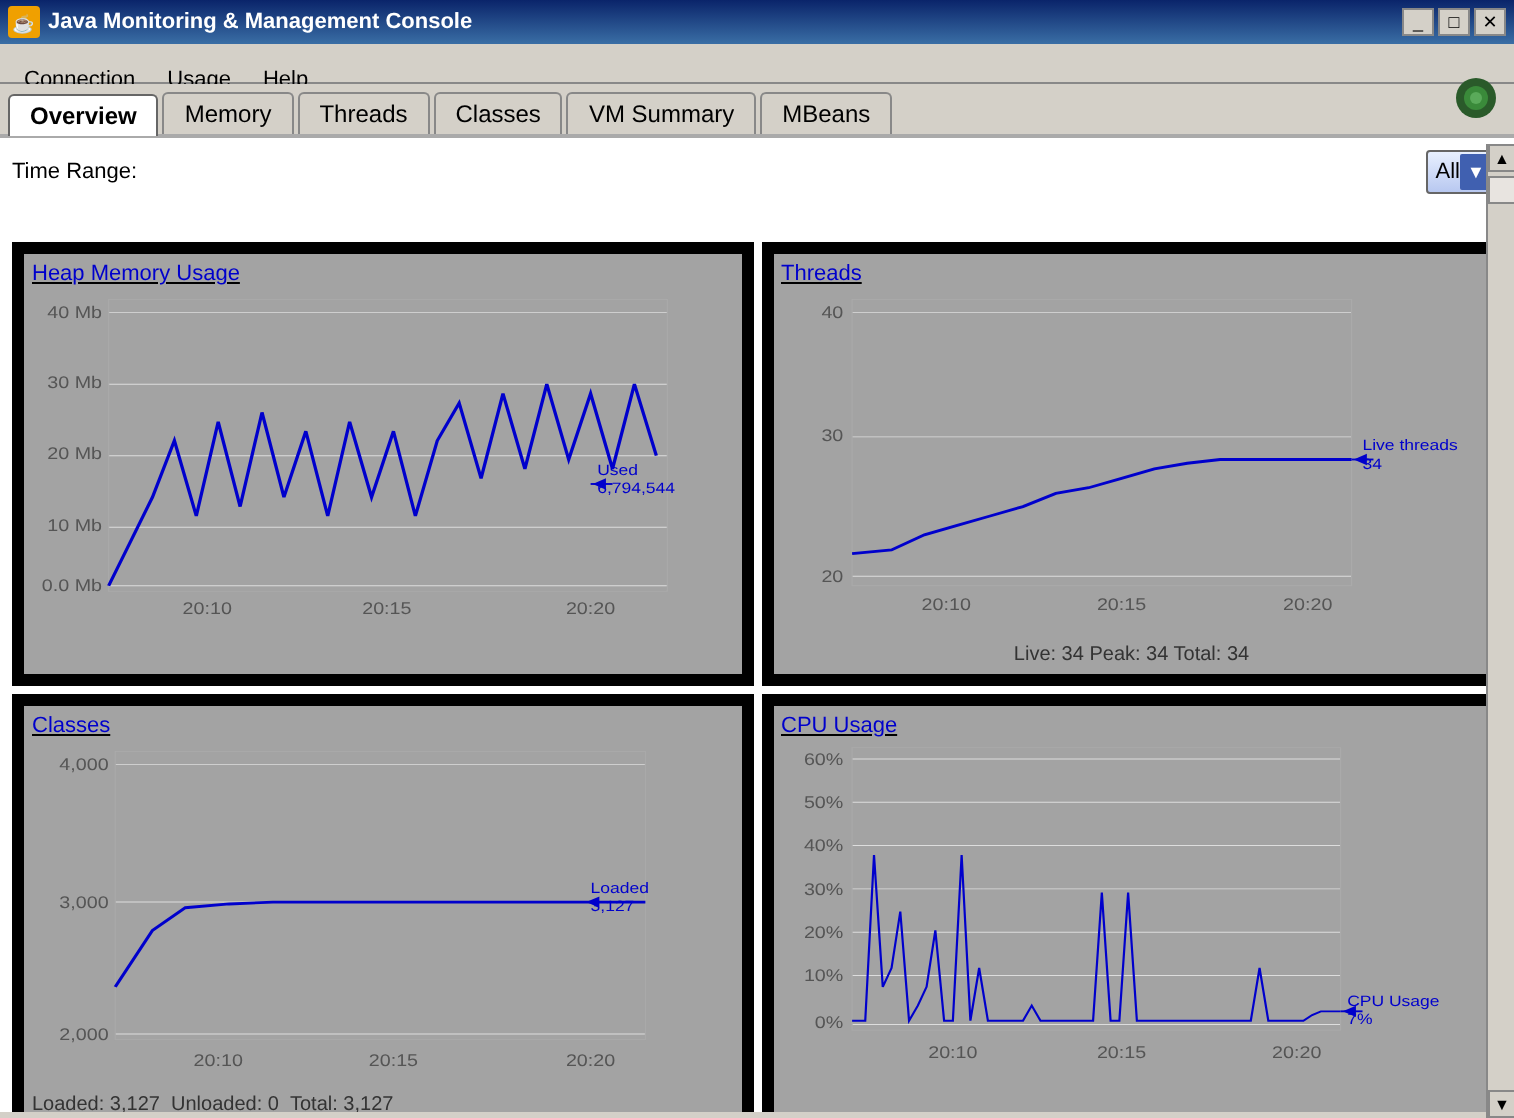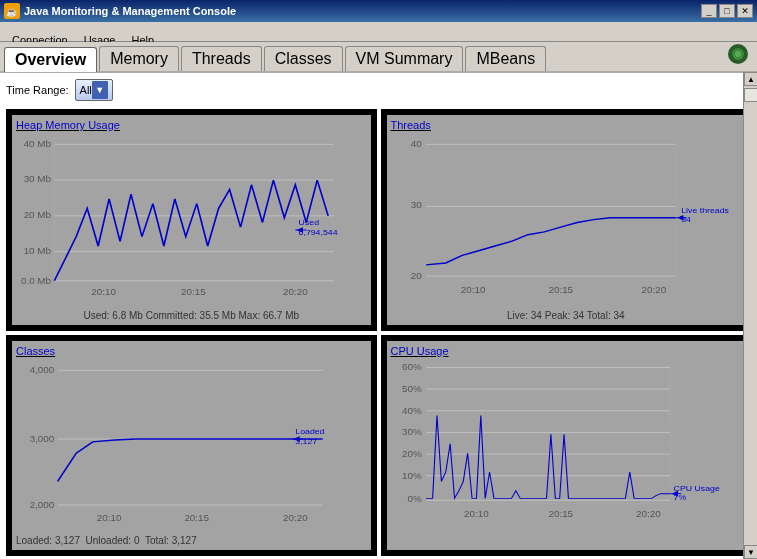--- a/index.html
+++ b/index.html
@@ -79,21 +79,21 @@
       align-items: flex-end;
       padding: 4px 4px 0 4px;
       border-bottom: 2px solid #aaa;
       position: relative;
     }
     .tab {
       padding: 3px 10px;
       border: 1px solid #888;
       border-bottom: none;
       background: #d4d0c8;
-      font-size: 16px;
+      font-size: 12px;
       cursor: pointer;
       margin-right: 2px;
       border-radius: 3px 3px 0 0;
     }
     .tab.active {
       background: #ffffff;
       border-color: #666;
       font-weight: bold;
       position: relative;
       bottom: -1px;
@@ -106,23 +106,23 @@
     }
     .content-area {
       background: #ffffff;
       flex: 1;
       padding: 6px;
       height: calc(559px - 22px - 20px - 30px);
       overflow: hidden;
     }
     .toolbar-row {
       display: flex;
-      justify-content: flex-start;
-      align-items: center;
-      margin-bottom: 8px;
+      justify-content: space-between;
+      align-items: center;
+      margin-bottom: 24px;
       gap: 6px;
     }
     .toolbar-label {
       font-size: 11px;
     }
     .time-select {
       background: linear-gradient(to bottom, #e8f0ff, #b8c8f0);
       border: 1px solid #666;
       border-radius: 2px;
       padding: 1px 4px;
@@ -254,21 +254,20 @@
         <text x="258" y="98" font-size="8" fill="#0000cc">Used</text>
         <text x="258" y="108" font-size="8" fill="#0000cc">6,794,544</text>
         <line x1="255" y1="103" x2="265" y2="103" stroke="#0000cc" stroke-width="1"></line>
 
         <polygon points="256,103 262,100 262,106" fill="#0000cc"></polygon>
 
         <text x="80" y="172" font-size="9" fill="#555" text-anchor="middle">20:10</text>
         <text x="162" y="172" font-size="9" fill="#555" text-anchor="middle">20:15</text>
         <text x="255" y="172" font-size="9" fill="#555" text-anchor="middle">20:20</text>
       </svg>
-      <div class="chart-footer">Used: 6.8 Mb   Committed: 35.5 Mb   Max: 66.7 Mb</div>
     </div>
 
     <div class="chart-panel">
       <div class="chart-title">Threads</div>
       <svg class="chart-canvas" viewBox="0 0 320 180" preserveAspectRatio="none">
 
         <text x="28" y="15" font-size="9" fill="#555" text-anchor="end">40</text>
         <text x="28" y="80" font-size="9" fill="#555" text-anchor="end">30</text>
         <text x="28" y="155" font-size="9" fill="#555" text-anchor="end">20</text>
 

